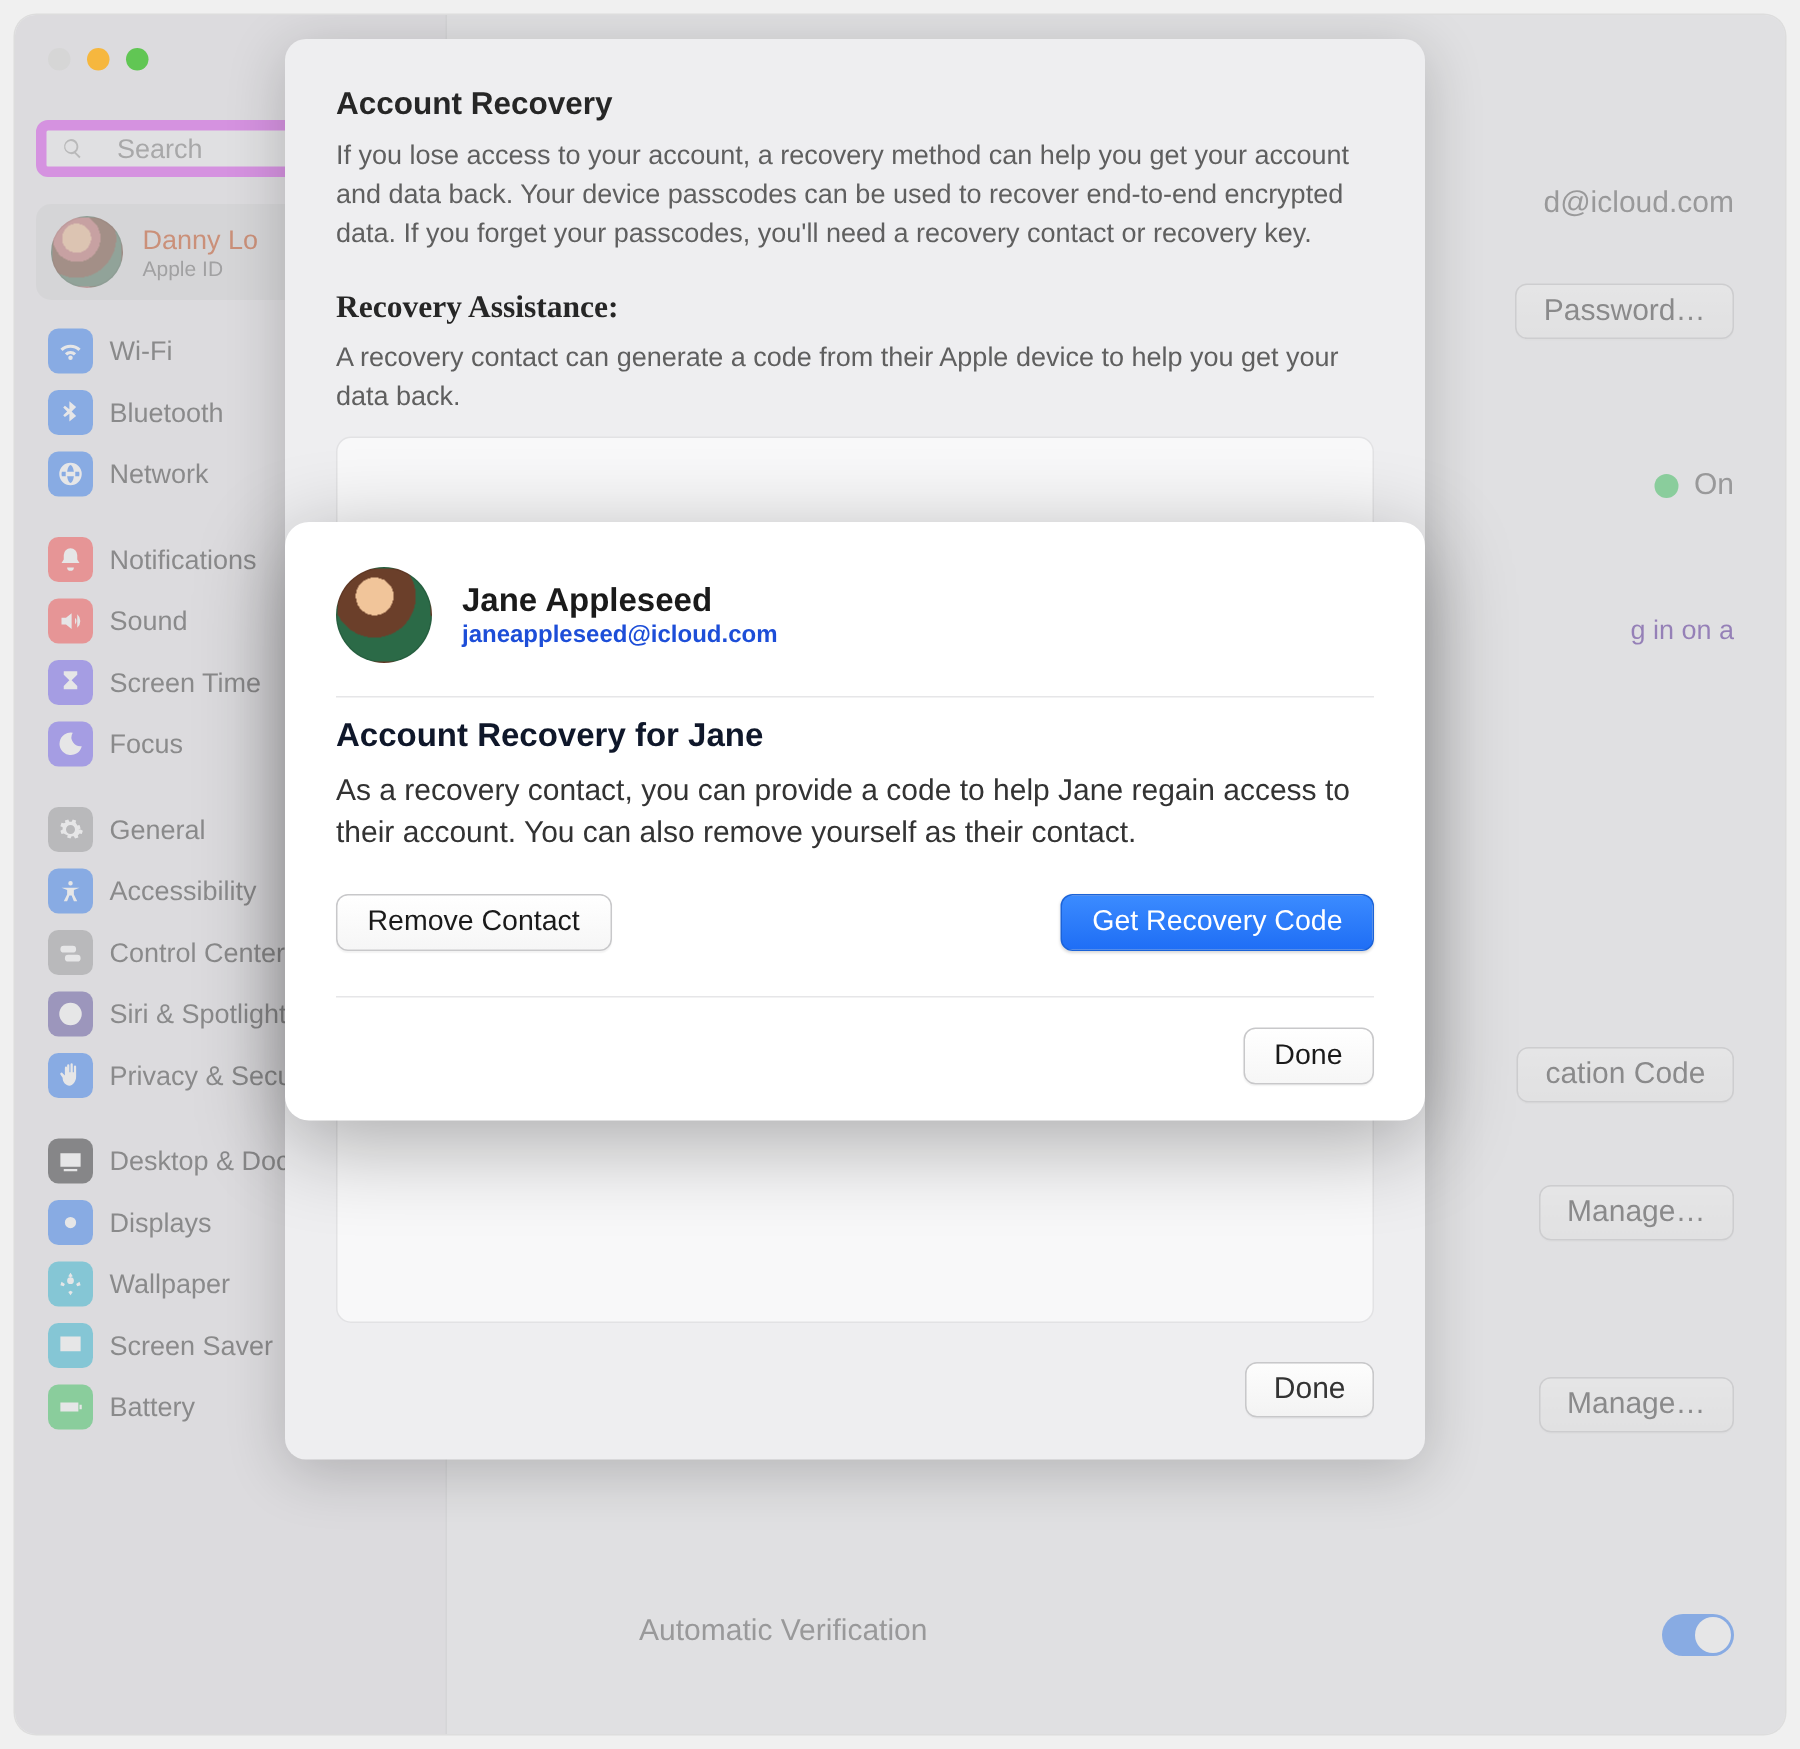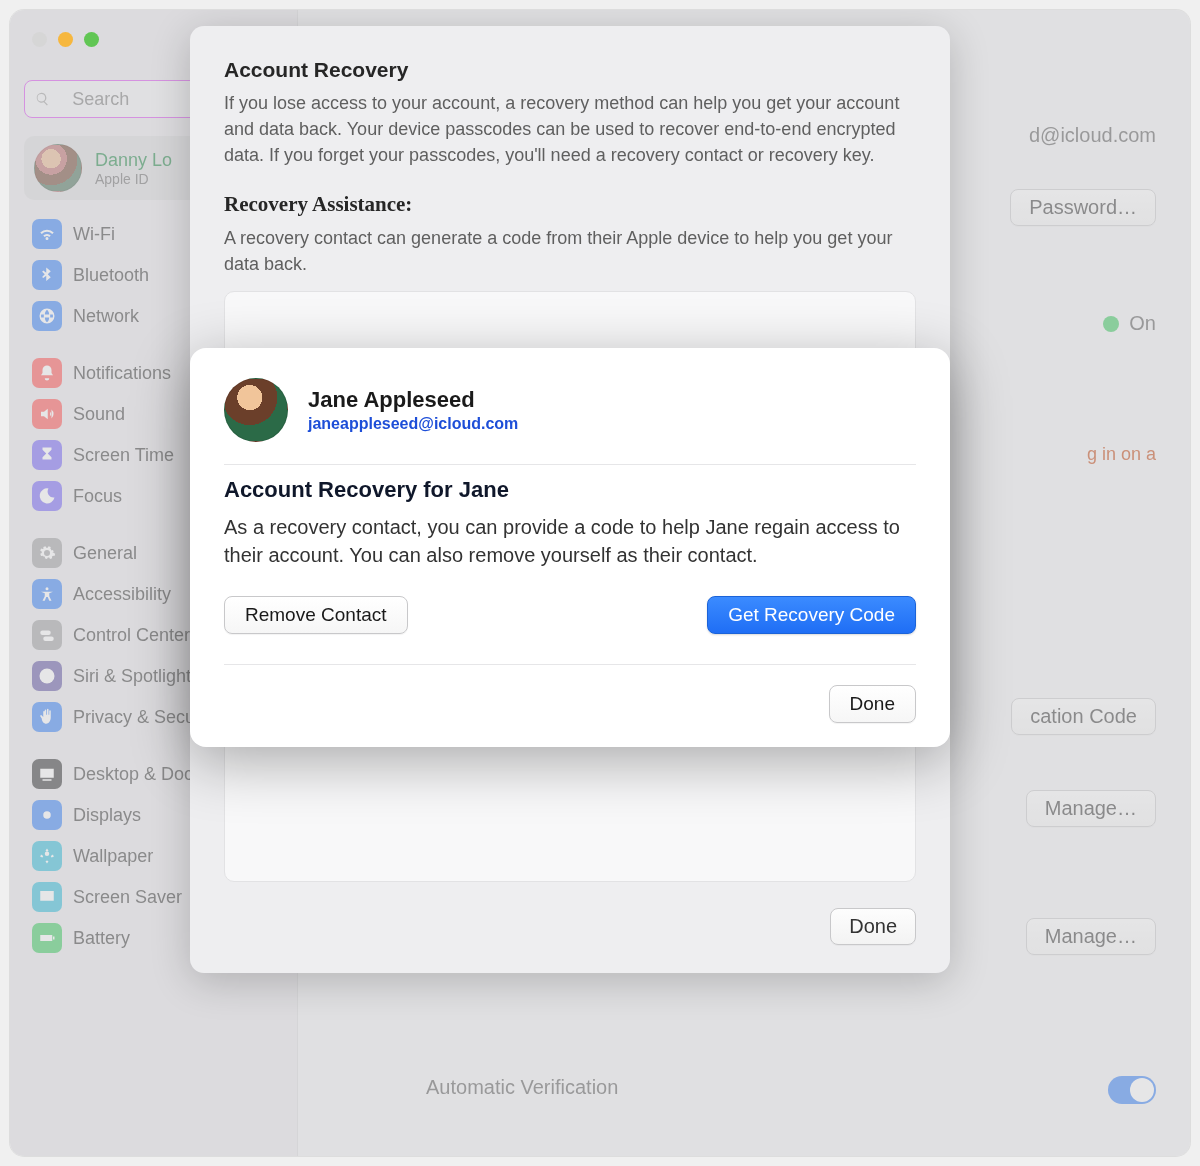--- a/index.html
+++ b/index.html
@@ -5,28 +5,28 @@
 * { box-sizing: border-box; margin: 0; padding: 0; }
 body { font-family: -apple-system, "SF Pro Text", "Helvetica Neue", Arial, sans-serif; background: #f0f0f0; width: 1200px; height: 1166px; overflow: hidden; position: relative; }
 .window { position: absolute; top: 10px; left: 10px; right: 10px; bottom: 10px; background: #f2f2f4; border-radius: 14px; overflow: hidden; box-shadow: 0 0 0 1px rgba(0,0,0,0.08); display: flex; }
 .traffic { position: absolute; top: 22px; left: 22px; display: flex; gap: 11px; z-index: 2; }
 .dot { width: 15px; height: 15px; border-radius: 50%; }
 .red { background: #d6d6d6; }
 .yellow { background: #f6b73e; }
 .green { background: #61c654; }
 
 .sidebar { width: 288px; background: #e8e7ea; padding-top: 70px; padding-left: 12px; padding-right: 8px; flex-shrink: 0; border-right: 1px solid rgba(0,0,0,0.06); overflow: hidden; }
-.search { display: flex; align-items: center; gap: 22px; background: rgba(255,255,255,0.45); border: 1px solid #d946ef; border-radius: 8px; padding: 6px 10px; margin: 0 6px 18px 2px; height: 38px; }
+.search { display: flex; align-items: center; gap: 22px; background: rgba(255,255,255,0.45); border: 7px solid #d946ef; border-radius: 8px; padding: 6px 10px; margin: 0 6px 18px 2px; height: 38px; }
 .search svg { width: 18px; height: 18px; fill: #9b9b9b; }
 .search input { border: none; background: transparent; font-size: 18px; color: #888; outline: none; width: 100%; }
 
 .profile-row { display: flex; align-items: center; gap: 13px; padding: 8px 10px; background: rgba(0,0,0,0.06); border-radius: 10px; margin: 0 2px 14px 2px; }
 .avatar { width: 48px; height: 48px; border-radius: 50%; background: radial-gradient(circle at 35% 30%, #e8b48a 0 22%, #b66 22% 36%, #6b3f2a 36% 60%, #446a52 60%); flex-shrink: 0; border: 1px solid rgba(0,0,0,0.1); }
 .avatar.lg { width: 64px; height: 64px; background: radial-gradient(circle at 40% 30%, #f1c59a 0 22%, #6b3f2a 22% 48%, #2b6a47 48%); }
-.profile-text .name { font-size: 18px; color: #15803d; font-weight: 400; white-space: nowrap; }
+.profile-text .name { font-size: 18px; color: #c2410c; font-weight: 400; white-space: nowrap; }
 .profile-text .sub { font-size: 14px; color: #666; }
 
 .nav-item { display: flex; align-items: center; gap: 11px; padding: 6px 10px; border-radius: 8px; font-size: 18px; color: #333; white-space: nowrap; margin-bottom: 1px; height: 40px; }
 .nav-group-gap { height: 16px; }
 .icon-box { width: 30px; height: 30px; border-radius: 7px; display: flex; align-items: center; justify-content: center; flex-shrink: 0; color: #fff; }
 .icon-box svg { width: 18px; height: 18px; fill: #fff; }
 
 .content { flex: 1; padding: 26px 34px; overflow: hidden; position: relative; }
 .section-title { font-size: 21px; font-weight: 700; color: #262626; margin-bottom: 6px; }
 .bold { font-weight: 700; font-size: 21px; color: #262626; margin-bottom: 2px; font-family: Liberation Serif, serif; }
@@ -235,21 +235,21 @@
 
   <div class="content">
     <div class="right-chips">
       <div class="email-text">d@icloud.com</div>
       <button class="push-button">Password…</button>
       <div class="status-on">
         <div class="status-dot"></div>
         <span>On</span>
       </div>
     </div>
-    <div style="position:absolute; right:34px; top:434px; color:#c2410c; font-size:18px;">g in on a</div>
+    <div style="position:absolute; right:34px; top:400px; color:#4c1d95; font-size:18px;">g in on a</div>
     <button class="push-button" style="position:absolute; right:34px; top:688px;">cation Code</button>
     <button class="push-button" style="position:absolute; right:34px; top:780px;">Manage…</button>
     <button class="push-button" style="position:absolute; right:34px; top:908px;">Manage…</button>
     <div class="toggle" style="position:absolute; right:34px; top:1066px;"></div>
     <div class="auto-verif" style="position:absolute; left:128px; top:1066px;">Automatic Verification</div>
   </div>
 
   <div class="dim-overlay"></div>
 
   <div class="sheet">

